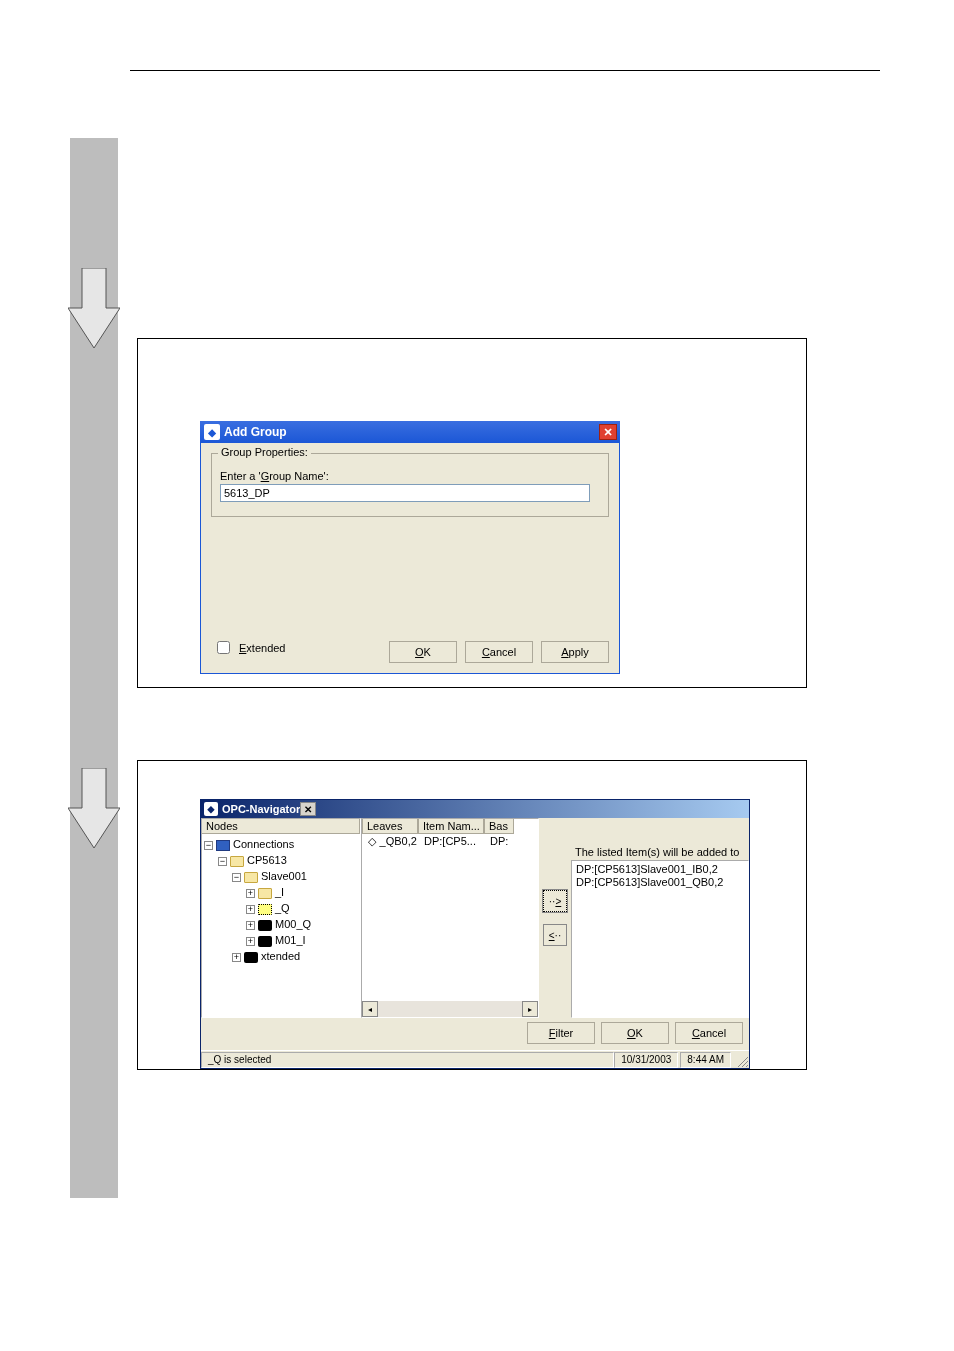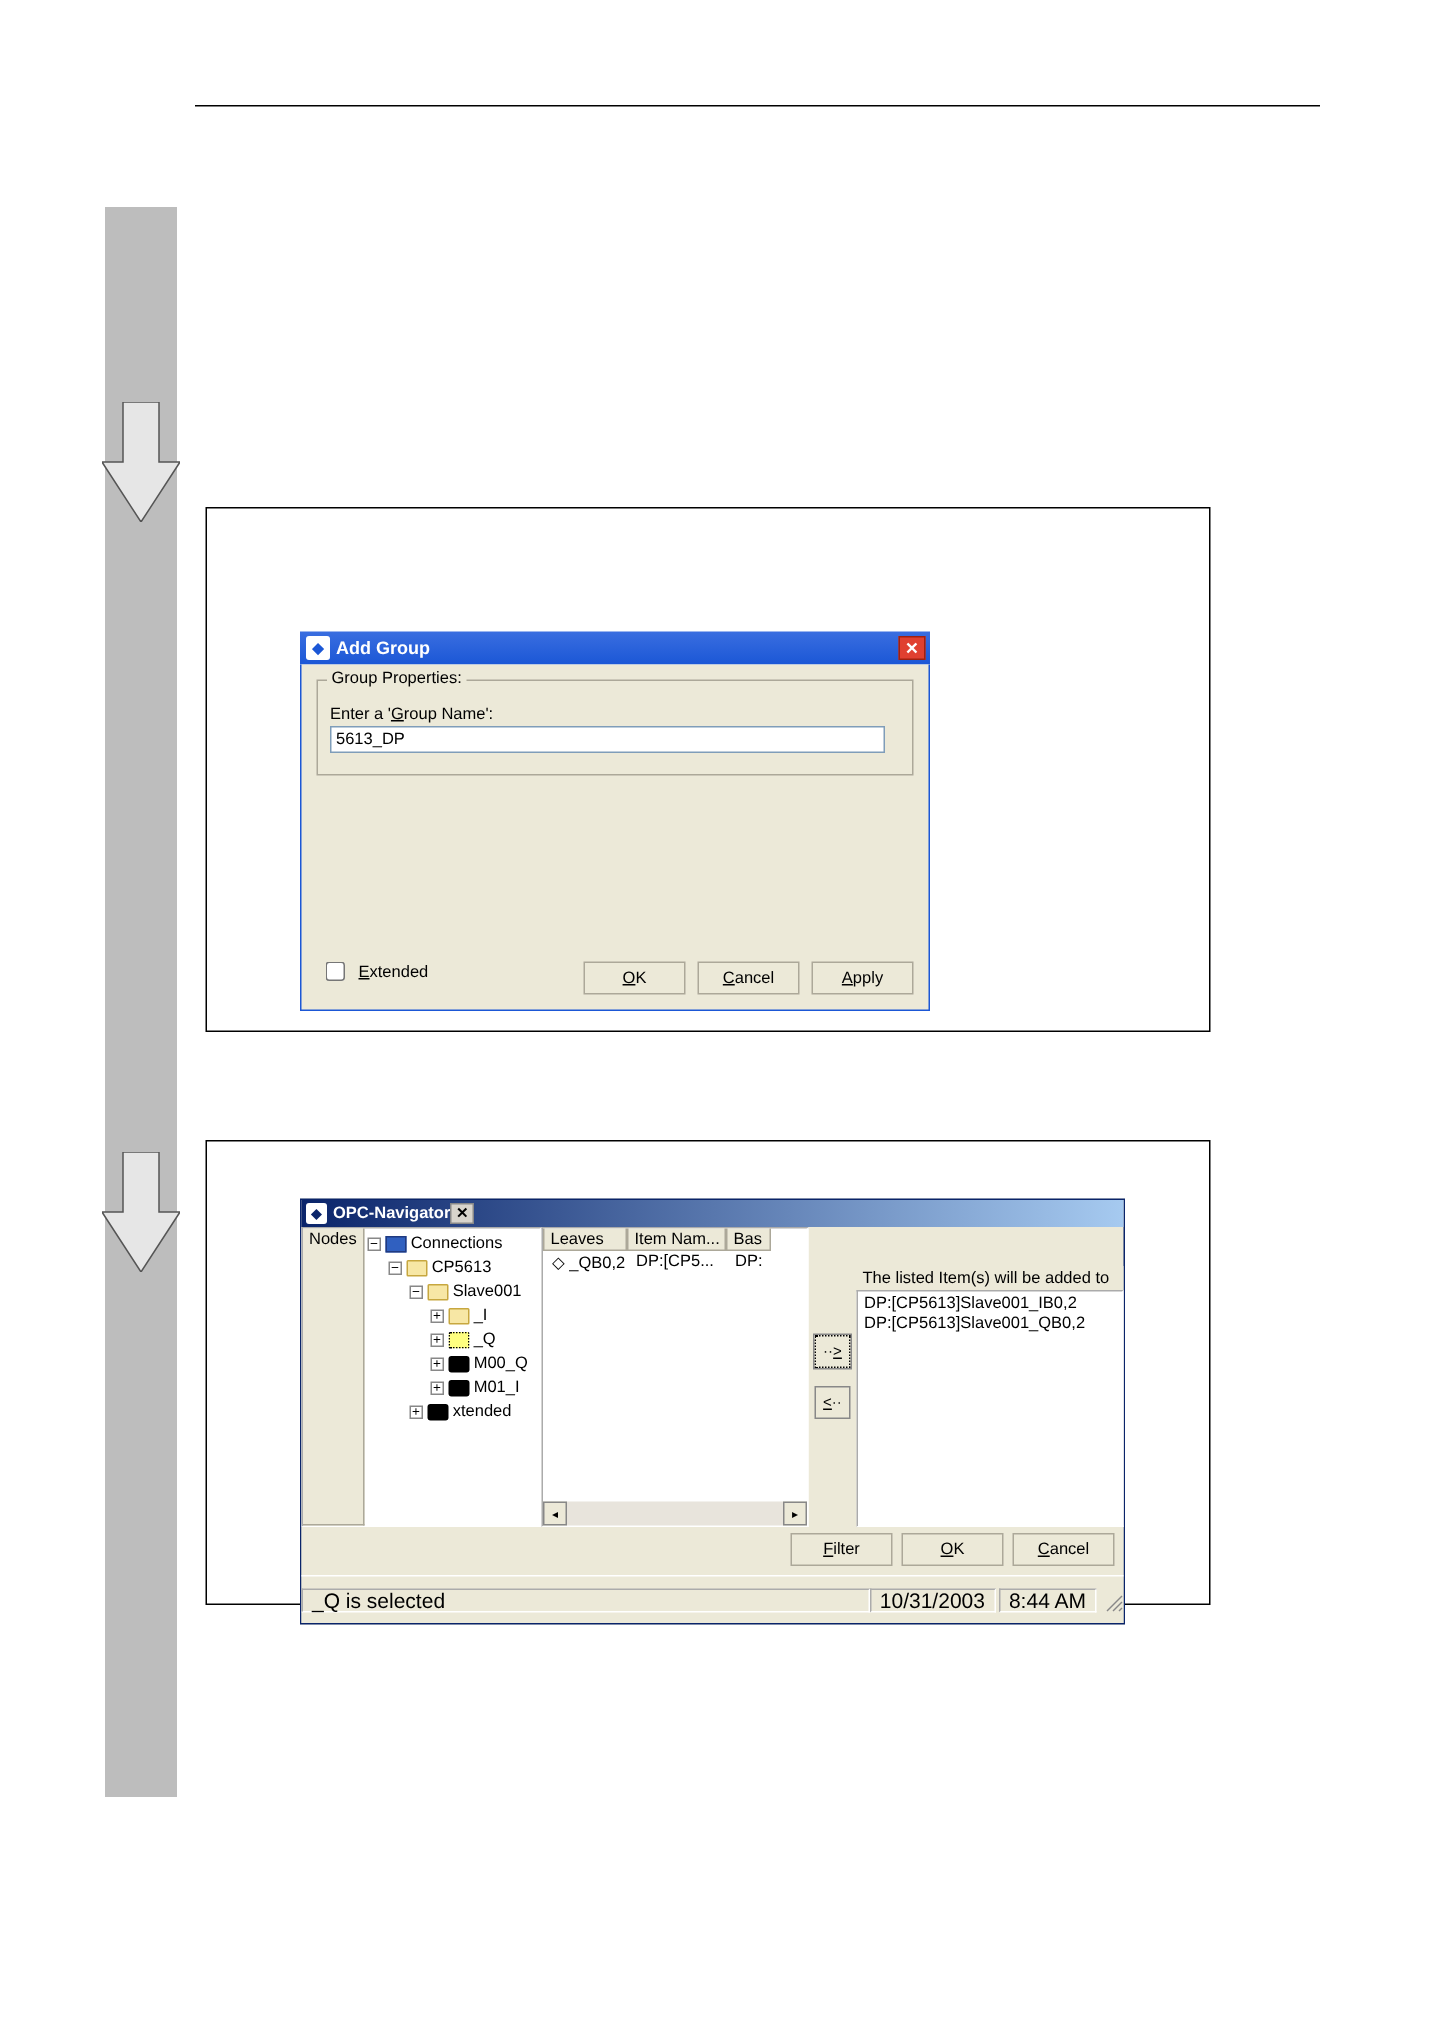--- a/index.html
+++ b/index.html
@@ -118,21 +118,21 @@
   }
   .opc-title {
     height:18px;
     background:linear-gradient(to right,#0a246a,#a6caf0);
     color:#fff;
     display:flex;align-items:center;padding:0 2px 0 3px;
     font-size:11px;font-weight:bold;
   }
   .opc-title .ticon2 { width:14px;height:14px;margin-right:4px;background:#fff;border-radius:2px;display:flex;align-items:center;justify-content:center;font-size:9px;color:#0a246a;}
   .opc-body { display:flex; height:200px; }
-  .treecol { width:160px; border:1px inset #fff; background:#fff; display:flex;flex-direction:row; }
+  .treecol { width:160px; border:1px inset #fff; background:#fff; display:flex;flex-direction:column; }
   .treehdr { background:#ece9d8;border:1px solid #aca899;border-top:none;border-left:none;font-size:11px;padding:1px 4px; }
   .tree { flex:1; overflow:auto; padding:2px 2px; font-size:11px; line-height:16px;}
   .tn { white-space:nowrap; }
   .tn .pm { display:inline-block;width:9px;height:9px;border:1px solid #888;text-align:center;line-height:7px;font-size:9px;margin-right:3px;background:#fff; vertical-align:middle;}
   .tn .fic { display:inline-block;width:14px;height:11px;vertical-align:middle;margin-right:3px; }
   .folder-closed { background:#f7e7a5;border:1px solid #c7a73f;border-radius:1px; }
   .folder-open { background:#f7e7a5;border:1px solid #c7a73f;border-radius:1px; position:relative; }
   .bino { background:#000;border-radius:2px; }
   .conn-ico { background:#3060c0;border:1px solid #203a80; }
   .ind1{padding-left:0px}.ind2{padding-left:14px}.ind3{padding-left:28px}.ind4{padding-left:42px}
@@ -149,21 +149,21 @@
 
   .btncol { width:32px; display:flex;flex-direction:column;align-items:center;justify-content:center;gap:12px; padding:0 4px;}
   .tinybtn { width:24px;height:22px;background:#ece9d8;border:1px solid #888;font-size:10px;display:flex;align-items:center;justify-content:center; }
   .tinybtn.def { border:1px dotted #000; outline:1px solid #888; }
 
   .rightcol { width:178px; display:flex;flex-direction:column;margin-top:26px; }
   .rightcol .rh { font-size:11px;padding:2px 2px 2px 4px;background:#ece9d8; }
   .rightlist { flex:1;border:1px inset #fff;background:#fff;padding:2px 4px;font-size:11px;line-height:13px; overflow:hidden;}
 
   .opc-btnrow { display:flex;justify-content:flex-end;gap:6px;padding:4px 6px 6px 6px; background:#ece9d8;}
-  .statusbar { display:flex;align-items:center;height:32px;background:#ece9d8;border-top:1px solid #fff;font-size:14px; }
+  .statusbar { display:flex;align-items:center;height:18px;background:#ece9d8;border-top:1px solid #fff;font-size:10px; }
   .sb-cell { border:1px inset #fff;padding:1px 6px;margin-right:2px;background:#ece9d8;height:16px;display:flex;align-items:center;}
   .sb-grow{flex:1;border:1px inset #fff;padding:1px 6px;height:16px;display:flex;align-items:center;}
   .grip { width:16px;height:16px;display:flex;align-items:flex-end;justify-content:flex-end; }
   .grip svg{display:block}
 </style>
 </head>
 <body>
 
 <div class="page">
   <div class="hr-top"></div>

